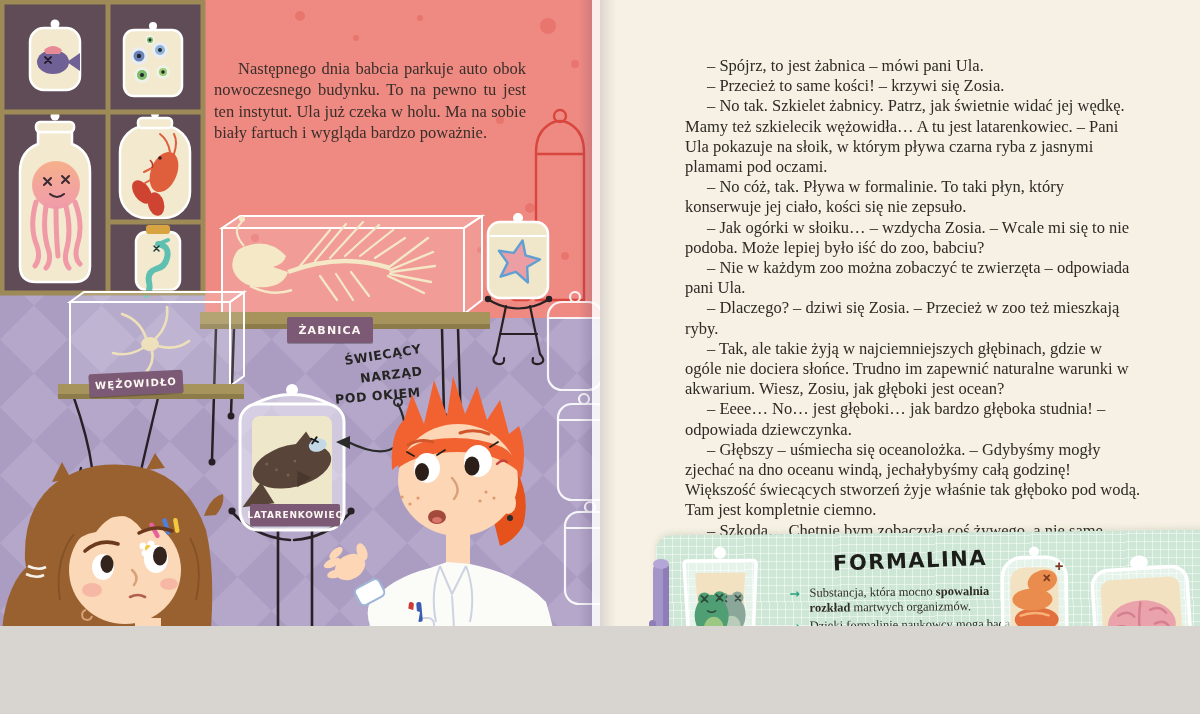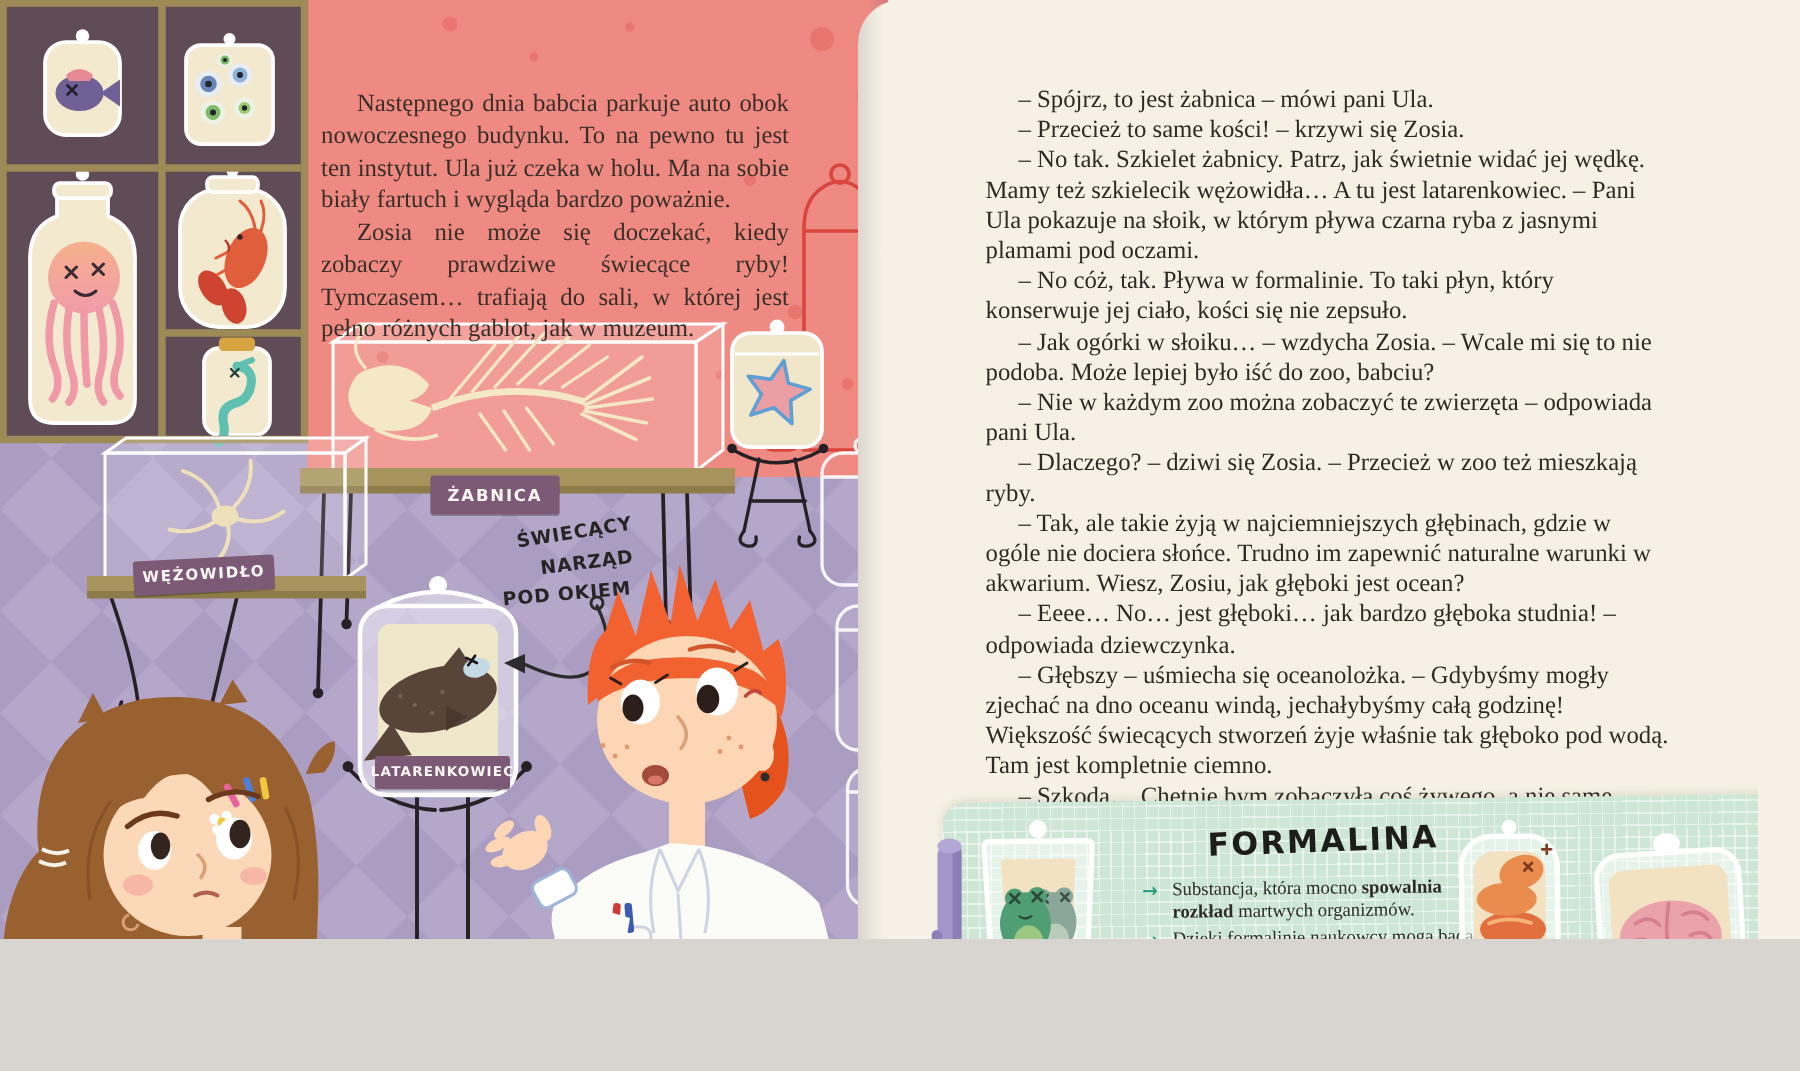--- a/index.html
+++ b/index.html
@@ -1,20 +1,20 @@
 <!DOCTYPE html>
 <html><head>
 <meta charset="utf-8">
 <style>
   html,body{margin:0;padding:0;background:#d8d4cf;}
   .spread{position:relative;width:1200px;height:626px;overflow:hidden;background:#f6f1e4;
           font-family:"Liberation Serif",serif;padding-left:44px;}
   .page{position:absolute;top:0;height:714px;overflow:hidden;}
   .page-left{left:0;width:600px;}
-  .page-right{left:572px;width:600px;background:#f6f1e4;border-radius:29px;}
+  .page-right{left:600px;width:600px;background:#f6f1e4;}
   .page-right::before{content:"";position:absolute;left:0;top:0;width:16px;height:100%;
           background:linear-gradient(90deg,rgba(70,50,90,.14),rgba(70,50,90,0));pointer-events:none;}
   svg{display:block;}
 
   
   .story{position:absolute;left:214px;top:58px;width:312px;color:#3a2e29;
          font-size:16.5px;line-height:1.3;text-align:justify;}
   .story p{margin:0;text-indent:24px;}
   .plaque{position:absolute;background:#7c5a75;color:#fdf7f2;text-align:center;
           font-family:"DejaVu Sans",sans-serif;font-weight:700;letter-spacing:1.2px;
@@ -448,21 +448,20 @@
           <ellipse cx="362" cy="552" rx="5" ry="9" transform="rotate(-20 362 552)"></ellipse>
         </g>
       </g>
 
       <rect x="578" y="0" width="14" height="714" fill="url(#gutterGrad)"></rect>
       <rect x="592" y="0" width="8" height="714" fill="#fff" opacity=".85"></rect>
     </svg>
 
     <div class="story">
       <p>Następnego dnia babcia parkuje auto obok nowoczesnego budynku. To na pewno tu jest ten instytut. Ula już czeka w holu. Ma na sobie biały fartuch i wygląda bardzo poważnie.</p>
-      <p>Zosia nie może się doczekać, kiedy zobaczy prawdziwe świecące ryby! Tymczasem… trafiają do sali, w której jest pełno różnych gablot, jak w muzeum.</p>
     </div>
     <div class="plaque plaque-zabnica">ŻABNICA</div>
     <div class="plaque plaque-wezowidlo">WĘŻOWIDŁO</div>
     <div class="plaque plaque-latarenkowiec">LATARENKOWIEC</div>
     <div class="note note1">ŚWIECĄCY</div>
     <div class="note note2">NARZĄD</div>
     <div class="note note3">POD OKIEM</div>
     <div class="pagenum pagenum-left">18</div>
   </div>
 

